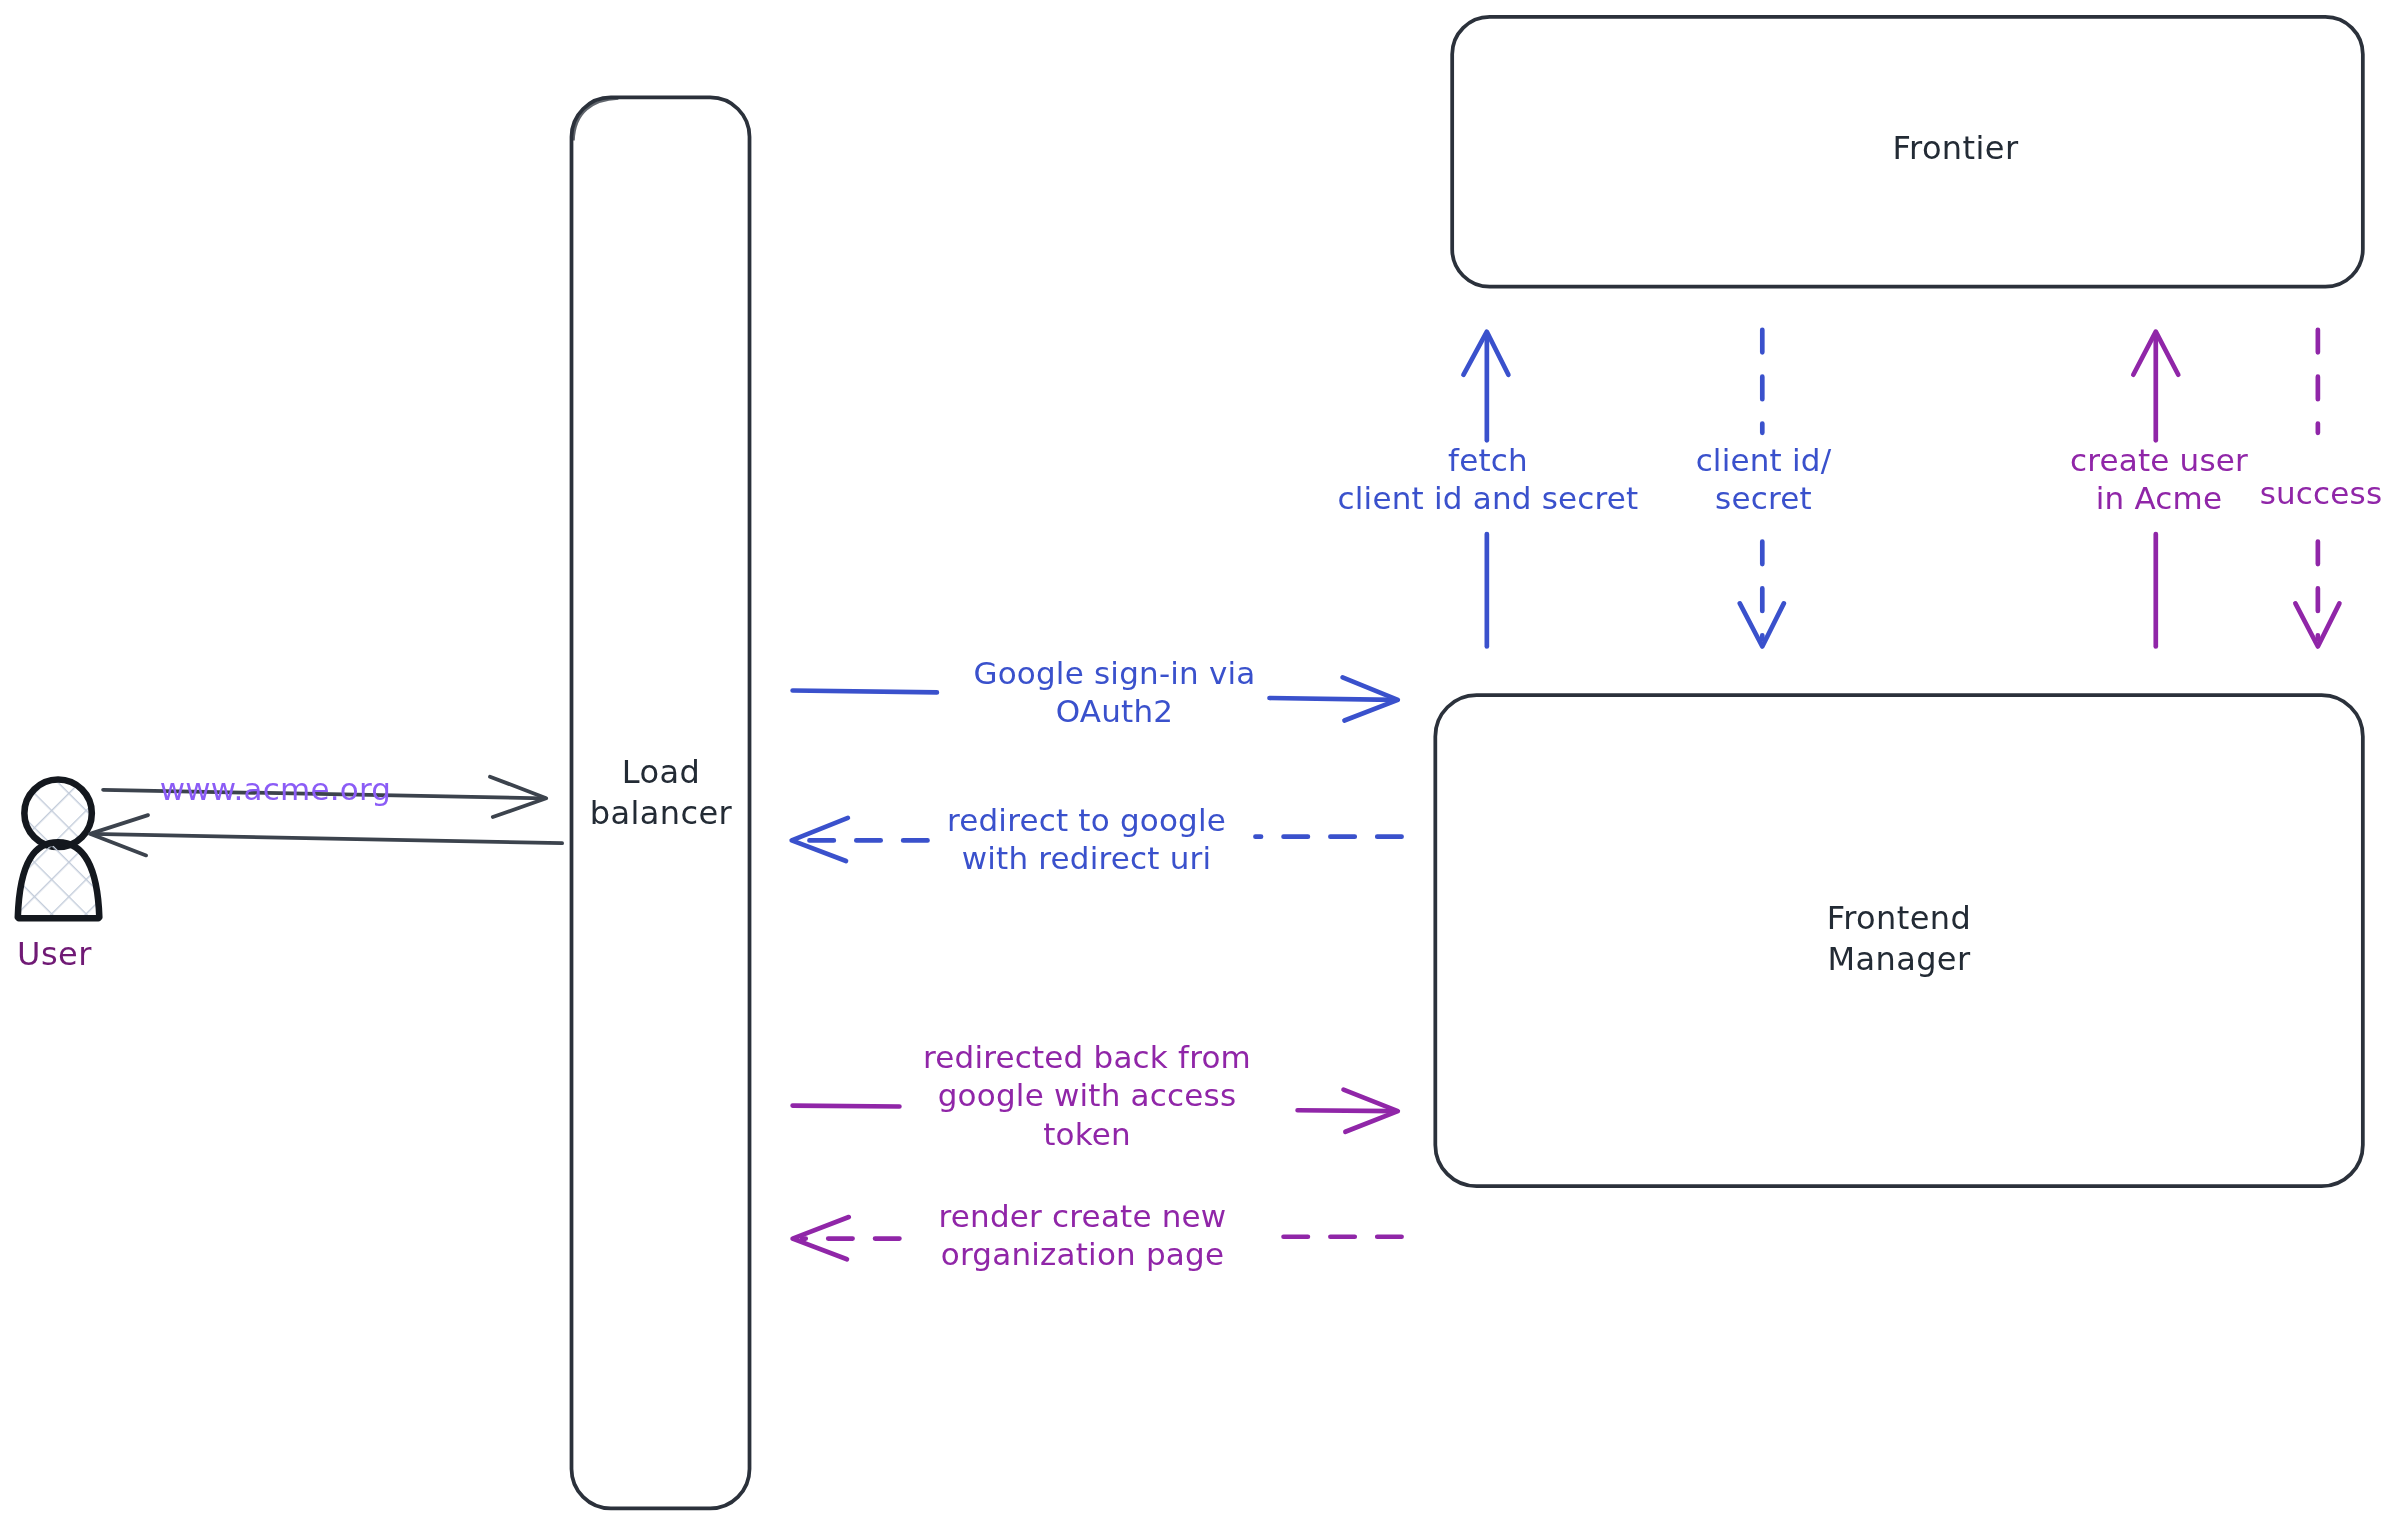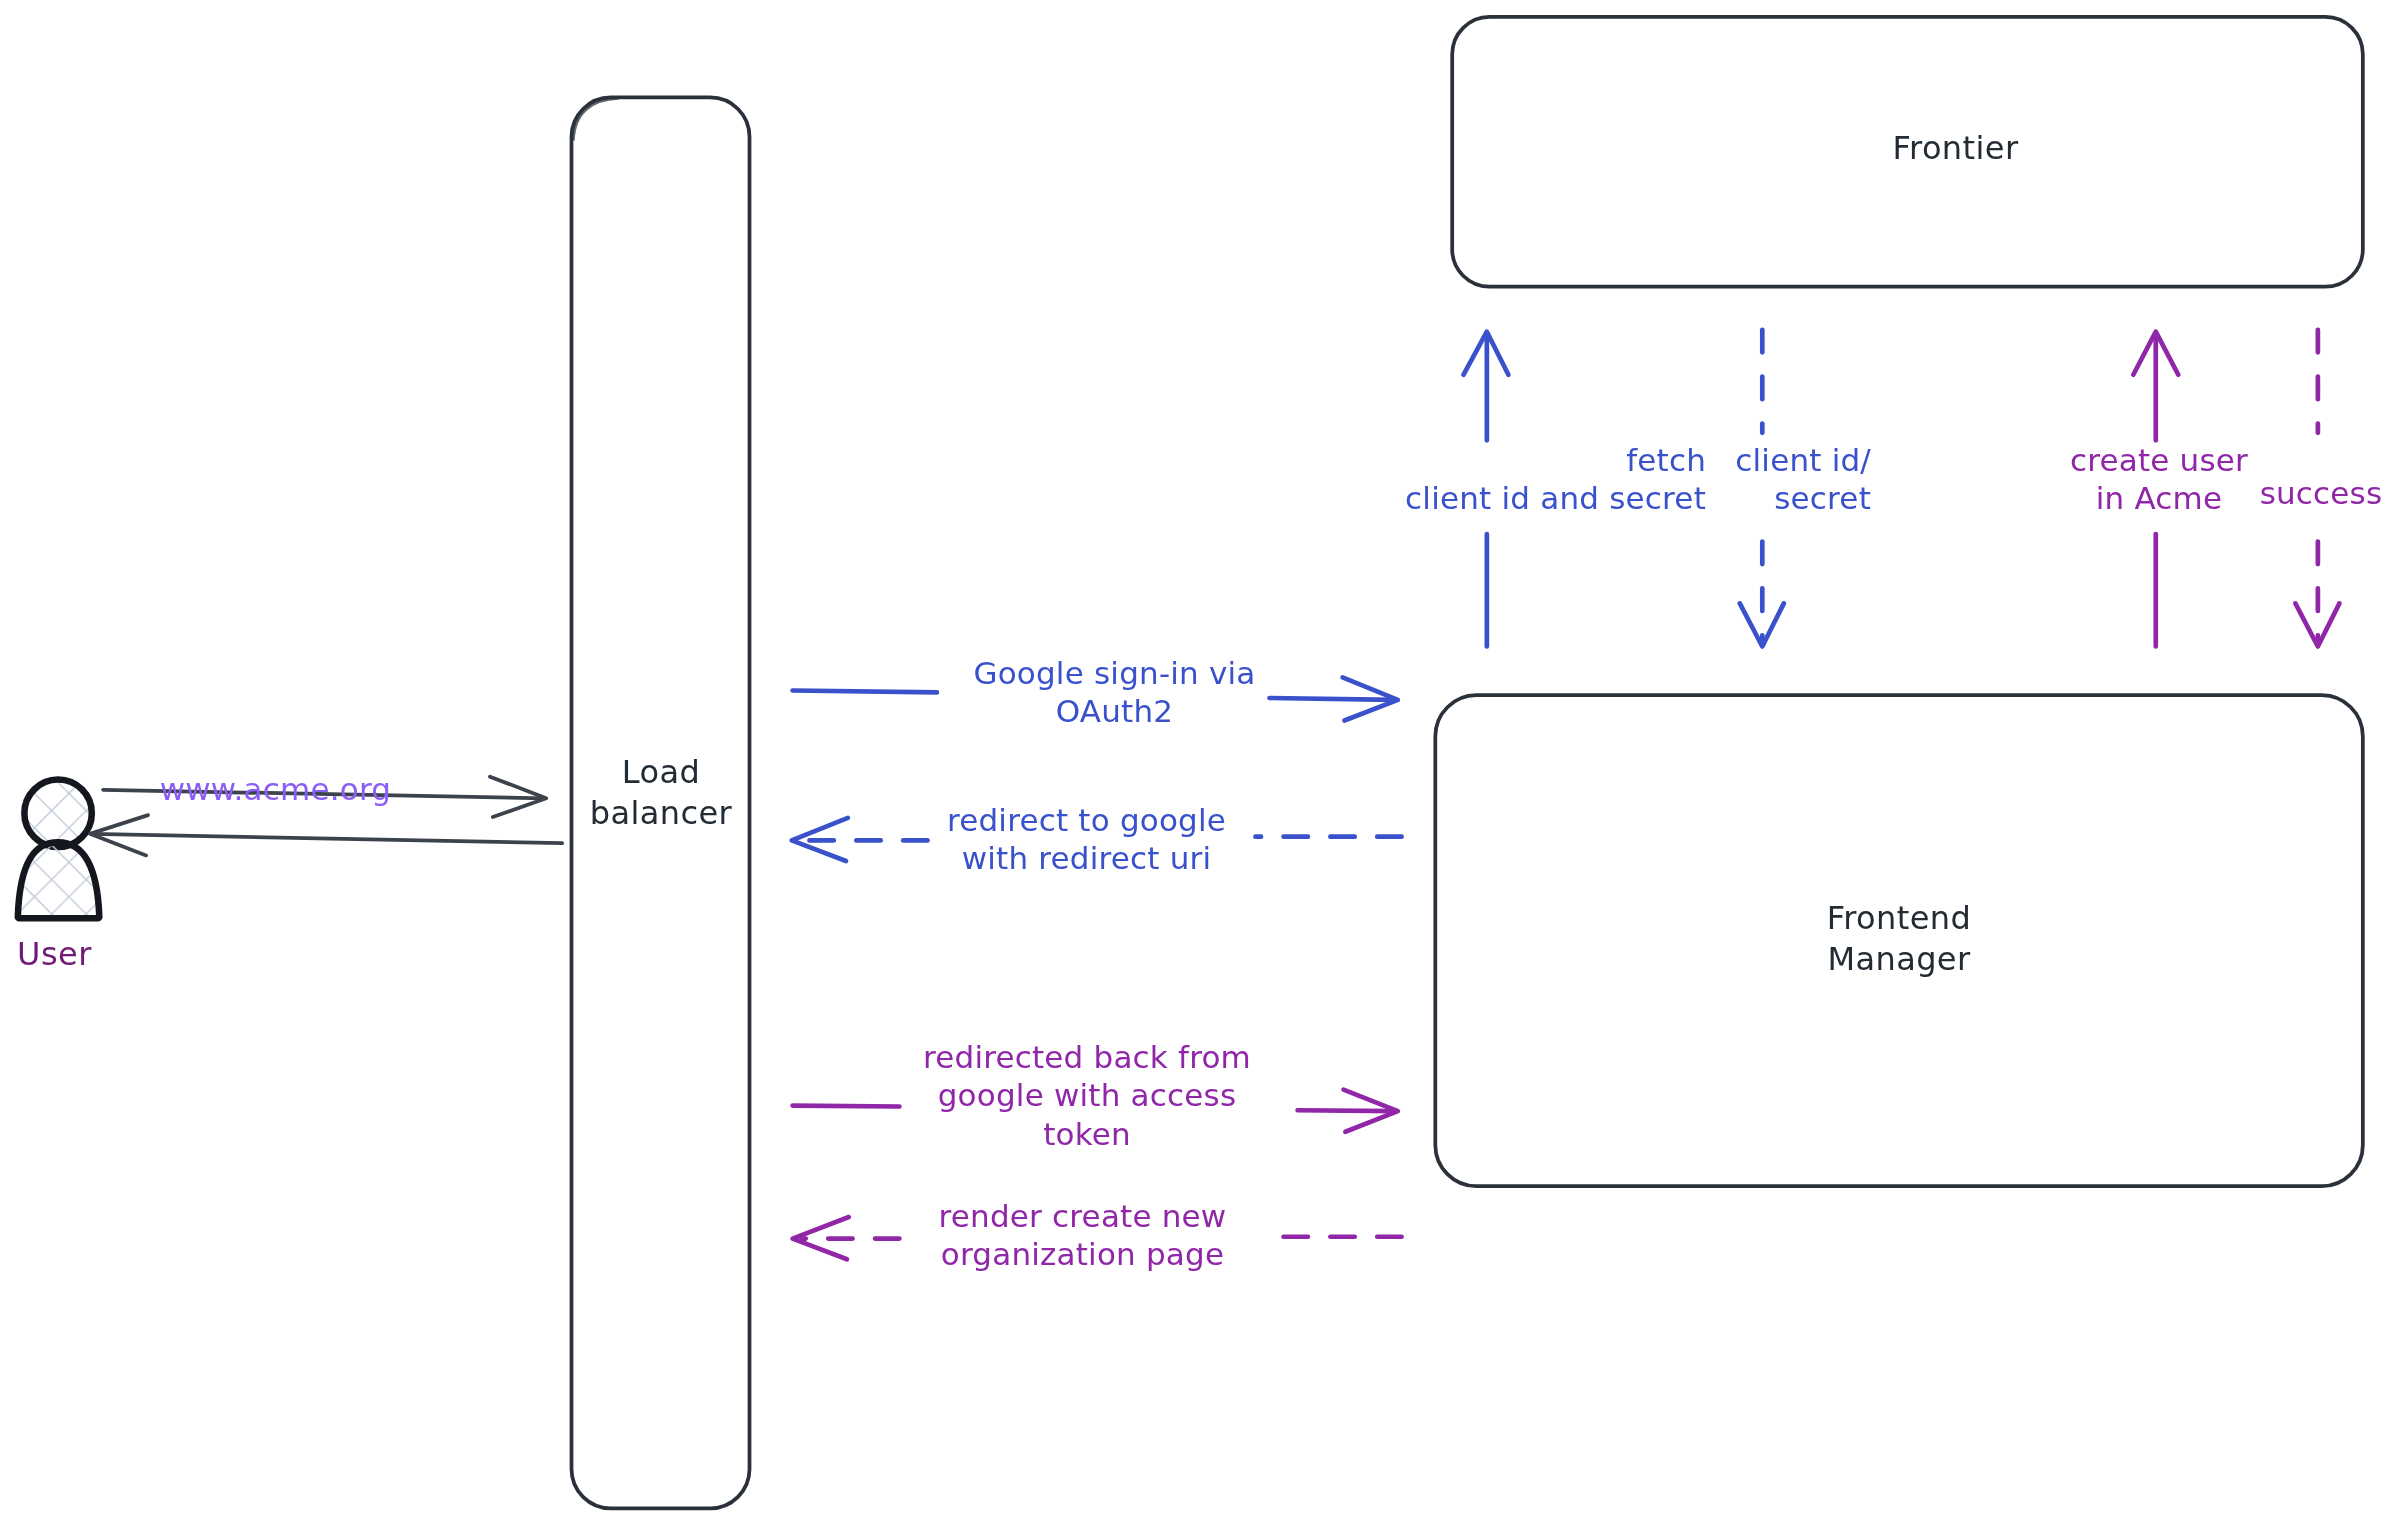--- a/index.html
+++ b/index.html
@@ -164,24 +164,24 @@
   <div class="edge-label lbl-blue" style="left:899px; top:801px; width:375px;">redirect to google
 with redirect uri</div>
 
   <div class="edge-label lbl-purple" style="left:881px; top:1038px; width:412px;">redirected back from
 google with access
 token</div>
 
   <div class="edge-label lbl-purple" style="left:895px; top:1197px; width:375px;">render create new
 organization page</div>
 
-  <div class="edge-label lbl-blue" style="left:1270px; top:441px; width:436px;text-align:right;">fetch
+  <div class="edge-label lbl-blue" style="left:1270px; top:441px; width:436px;">fetch
 client id and secret</div>
 
-  <div class="edge-label lbl-blue" style="left:1656px; top:441px; width:215px;text-align:right;">client id/
+  <div class="edge-label lbl-blue" style="left:1656px; top:441px; width:215px;">client id/
 secret</div>
 
   <div class="edge-label lbl-purple" style="left:2038px; top:441px; width:242px;">create user
 in Acme</div>
 
   <div class="edge-label lbl-purple" style="left:2239px; top:474px; width:164px; text-align:center;">success</div>
 
 </div>
 
 

